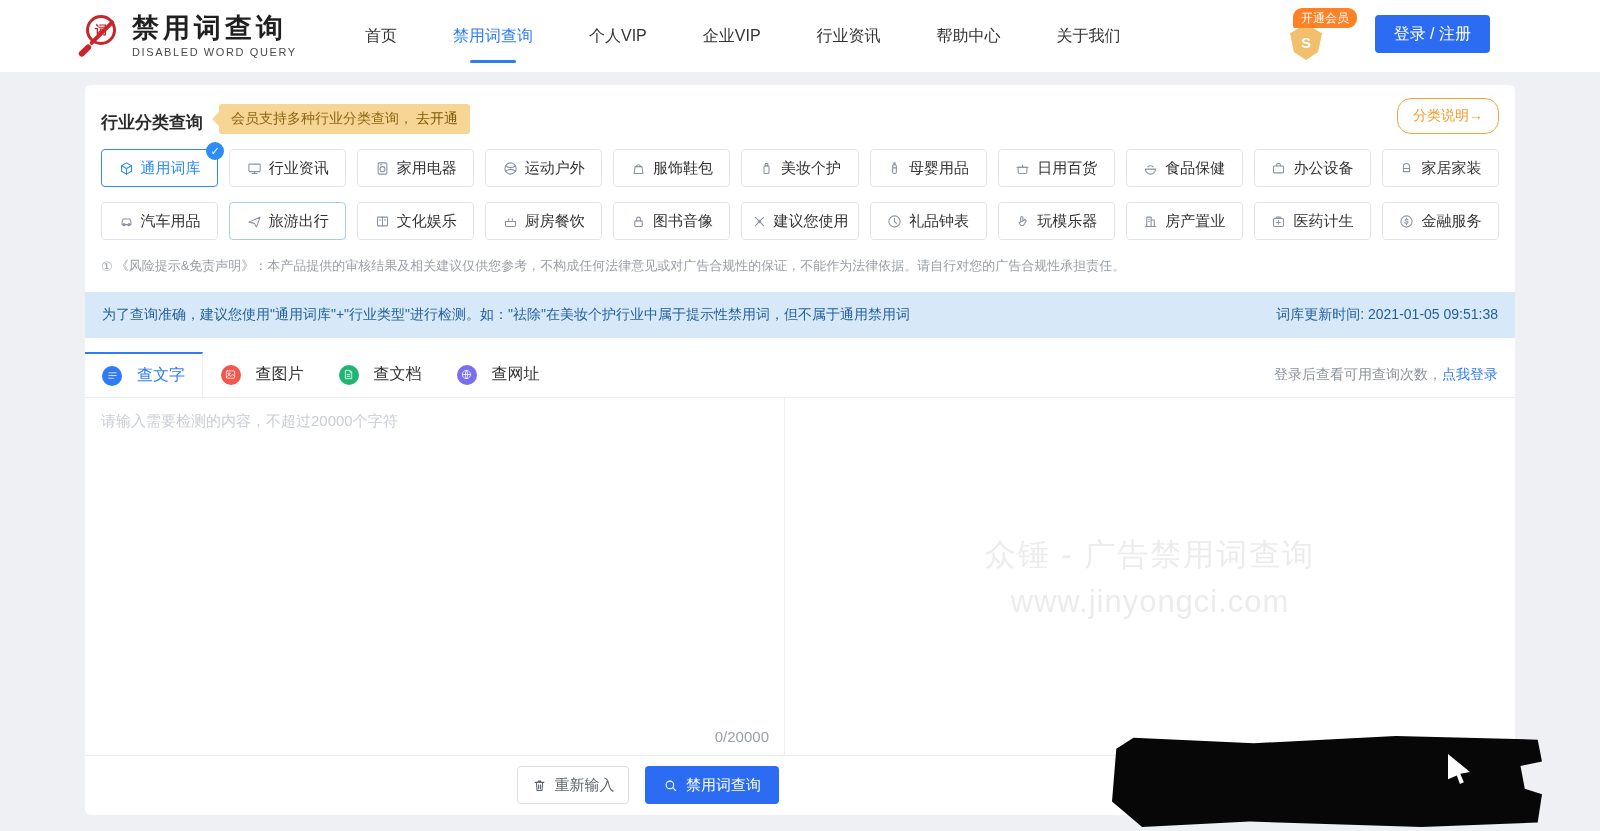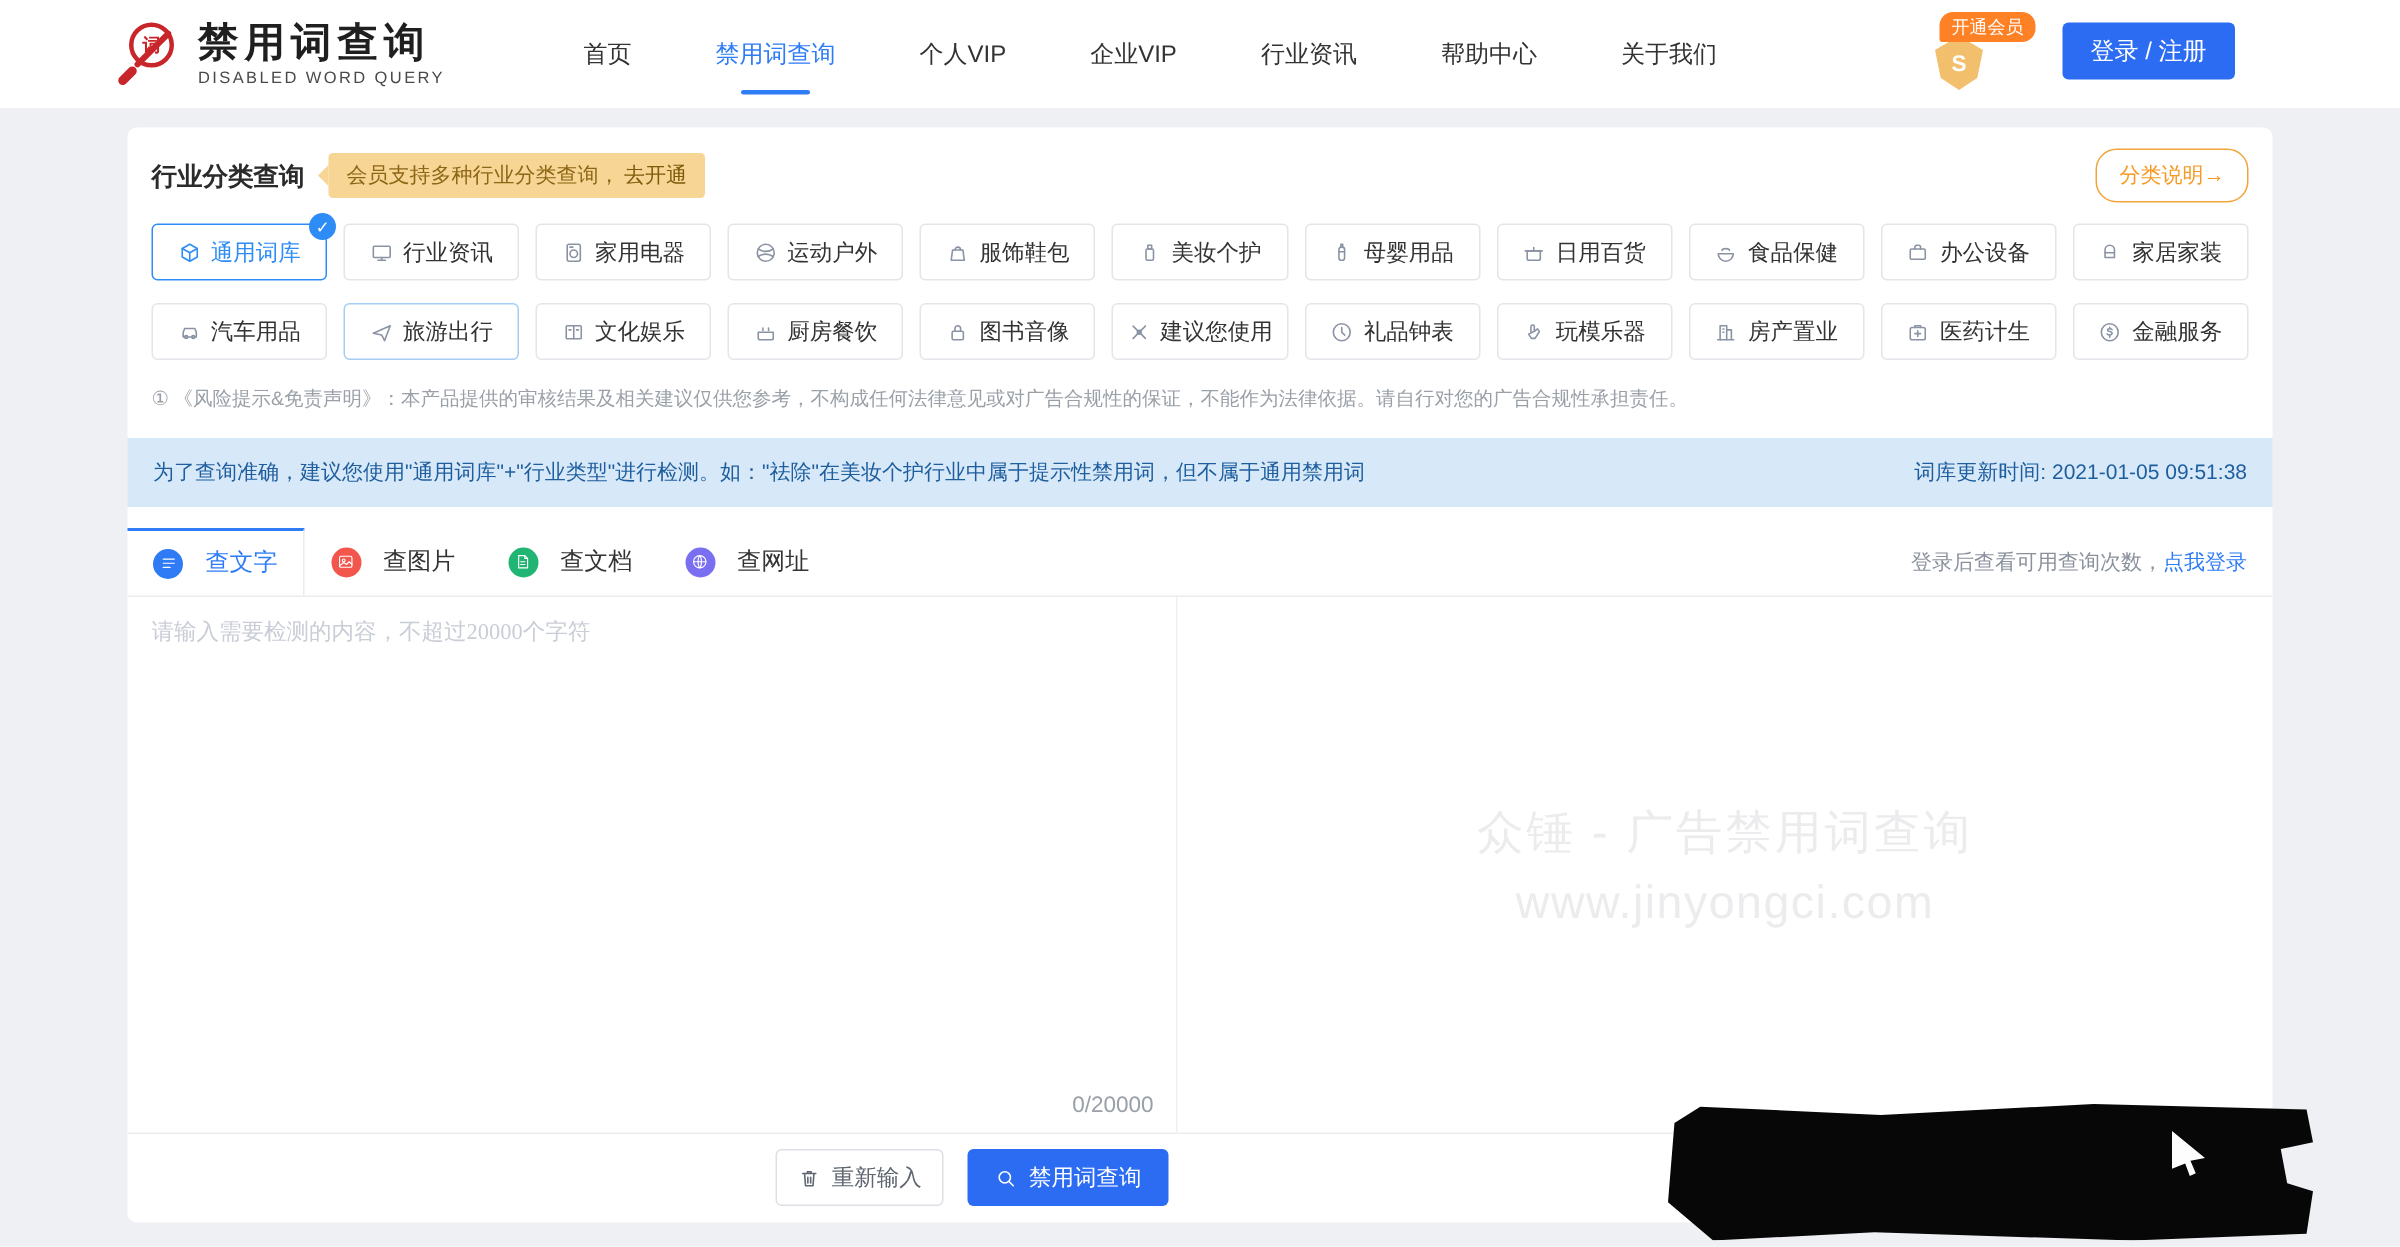--- a/index.html
+++ b/index.html
@@ -8,32 +8,32 @@
 
   
   .header { position:absolute; top:0; left:0; width:1600px; height:72px; background:#fff; display:flex; align-items:center; padding-left:80px; box-shadow:0 1px 0 #f0f0f0; z-index:5; }
   .logo { display:flex; align-items:center; gap:10px; width:235px; }
   .logo-mark { position:relative; width:42px; height:46px; flex:0 0 auto; }
   .logo-circle { position:absolute; top:2px; left:6px; width:30px; height:30px; border:3.5px solid #c9262b; border-radius:50%; display:flex; align-items:center; justify-content:center; font-size:12px; font-weight:bold; color:#c9262b; background:#fff; }
   .logo-slash { position:absolute; top:3px; left:20px; width:3.5px; height:33px; background:#c9262b; transform:rotate(45deg); border-radius:2px; }
   .logo-handle { position:absolute; left:2px; top:30px; width:6px; height:15px; background:#c9262b; transform:rotate(45deg); border-radius:3px; }
   .logo-cn { font-size:27px; font-weight:800; color:#1f1f1f; letter-spacing:4px; line-height:1.1; }
   .logo-en { font-size:11px; color:#4a4a4a; letter-spacing:1.6px; margin-top:2px; }
-  .nav { display:flex; gap:52px; margin-left:72px; font-size:16px; }
+  .nav { display:flex; gap:52px; margin-left:48px; font-size:16px; }
   .nav-item { position:relative; padding:27px 2px; cursor:pointer; color:#333; }
   .nav-item.active { color:#2e7cf6; }
   .nav-item.active::after { content:""; position:absolute; left:50%; transform:translateX(-50%); bottom:11px; width:46px; height:3px; background:#2e7cf6; border-radius:2px; }
   .header-right { position:absolute; right:0; top:0; width:360px; height:72px; }
   .member-badge { position:absolute; right:243px; top:8px; background:#ff8126; color:#fff; font-size:12px; line-height:1; padding:4px 8px; border-radius:9px 9px 9px 2px; white-space:nowrap; }
   .member-shield { position:absolute; right:278px; top:24px; width:32px; height:36px; background:#f2bf6d; clip-path:polygon(50% 0,100% 26%,88% 78%,50% 100%,12% 78%,0 26%); display:flex; align-items:center; justify-content:center; color:#fff; font-weight:bold; font-size:15px; }
   .login-btn { position:absolute; right:110px; top:15px; height:38px; padding:0 19px; background:#2b6cf3; color:#fff; font-size:16px; border:none; border-radius:4px; display:flex; align-items:center; cursor:pointer; }
 
   
   .card-top { position:absolute; top:85px; left:85px; width:1430px; height:207px; background:#fff; border-radius:6px 6px 0 0; padding:15px 16px; }
-  .cat-header { display:flex; align-items:center; height:34px; }
+  .cat-header { display:flex; align-items:flex-end; height:34px; }
   .cat-title { font-size:17px; font-weight:bold; color:#2b2b2b; }
   .cat-tip { margin-left:16px; position:relative; background:#f6d595; color:#8d6716; font-size:14px; padding:6px 12px; border-radius:3px; }
   .cat-tip::before { content:""; position:absolute; left:-7px; top:50%; transform:translateY(-50%); border:7px solid transparent; border-right-color:#f6d595; border-left:none; }
   .cat-tip-link { color:#7d5a08; cursor:pointer; margin-left:3px; }
   .cat-explain { margin-left:auto; background:#fff; border:1px solid #f3a53c; color:#f59a23; font-size:14px; padding:8px 15px; border-radius:14px; cursor:pointer; }
   .chips { display:flex; gap:11px; margin-top:15px; }
   .chip { flex:1 1 0; height:38px; background:#fff; border:1px solid #e2e5ea; border-radius:4px; display:flex; align-items:center; justify-content:center; gap:7px; font-size:15px; color:#333; cursor:pointer; position:relative; white-space:nowrap; }
   .chip .cicon { display:flex; color:#8a93a3; }
   .chip.selected { border-color:#2e8cf6; color:#2e8cf6; }
   .chip.selected .cicon { color:#2e8cf6; }
@@ -48,21 +48,21 @@
   
   .card-main { position:absolute; top:338px; left:85px; width:1430px; height:477px; background:#fff; border-radius:0 0 6px 6px; }
   .tabs { display:flex; height:46px; margin-top:14px; border-bottom:1px solid #ececec; }
   .tab { width:118px; display:flex; align-items:center; justify-content:center; gap:15px; font-size:16px; color:#333; cursor:pointer; }
   .tab.active { border-top:2px solid #2e7cf6; border-right:1px solid #ececec; color:#2e7cf6; }
   .tab-circle { width:20px; height:20px; border-radius:50%; display:flex; align-items:center; justify-content:center; color:#fff; flex:0 0 auto; }
   .login-hint { margin-left:auto; align-self:center; padding-right:17px; font-size:14px; color:#8a919c;font-family:Liberation Serif, serif; }
   .login-hint a { color:#2e7cf6; text-decoration:none; cursor:pointer; }
   .content { display:flex; height:358px; border-bottom:1px solid #ececec; }
   .left-pane { width:700px; border-right:1px solid #f0f0f0; position:relative; padding:14px 16px; }
-  .left-pane textarea { width:100%; height:295px; border:none; outline:none; resize:none; font-size:15px; color:#333; font-family:Liberation Serif, serif; background:transparent; }
+  .left-pane textarea { width:100%; height:295px; border:none; outline:none; resize:none; font-size:15px; color:#333; font-family:Liberation Sans, sans-serif; background:transparent; }
   .left-pane textarea::placeholder { color:#c9cdd6; }
   .counter { position:absolute; right:15px; bottom:10px; font-size:15px; color:#9aa0a8; }
   .right-pane { flex:1; position:relative; }
   .watermark { position:absolute; top:50%; left:50%; transform:translate(-50%,-50%); text-align:center; color:#ececee; user-select:none; }
   .wm1 { font-size:31px; letter-spacing:2px; }
   .wm2 { font-size:31px; margin-top:8px; letter-spacing:1px; }
   .footer { height:58px; display:flex; align-items:center; }
   .btn { height:38px; border-radius:4px; display:flex; align-items:center; justify-content:center; gap:8px; font-size:15px; cursor:pointer; }
   .btn-reset { margin-left:432px; width:112px; background:#fff; border:1px solid #dcdfe5; color:#5f6670; }
   .btn-search { margin-left:16px; width:134px; background:#2b6cf3; border:none; color:#fff; }

